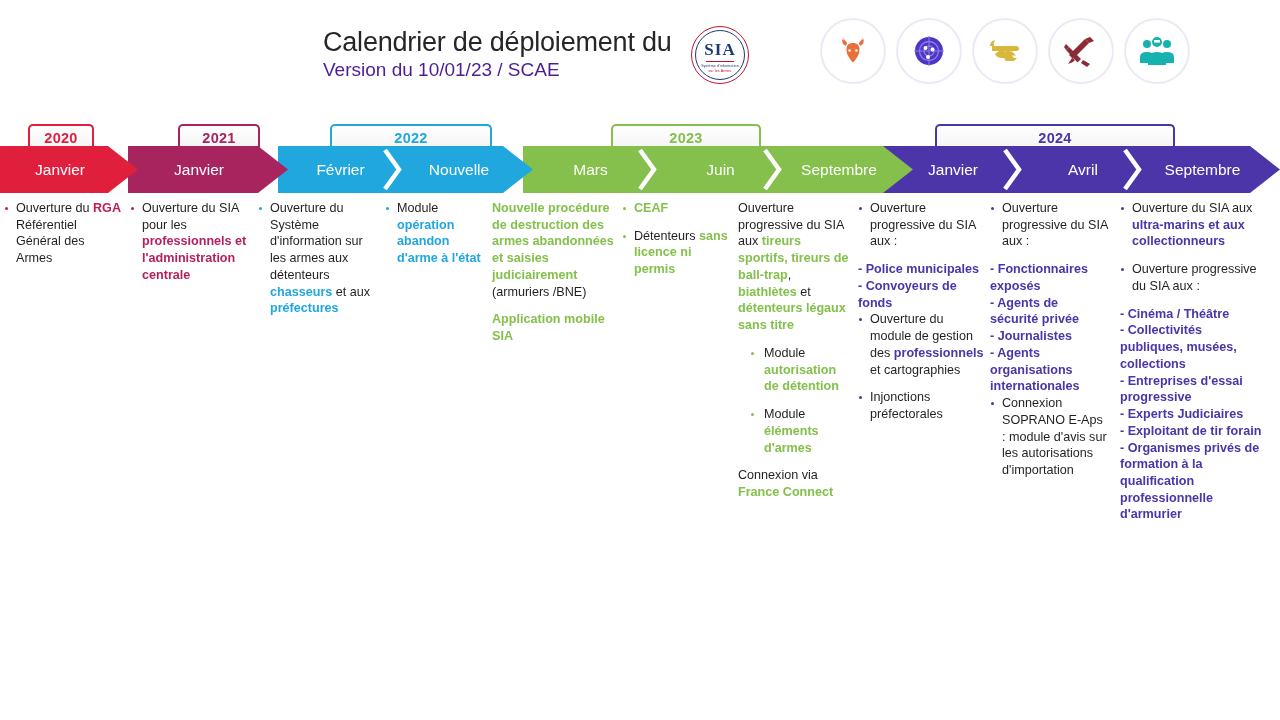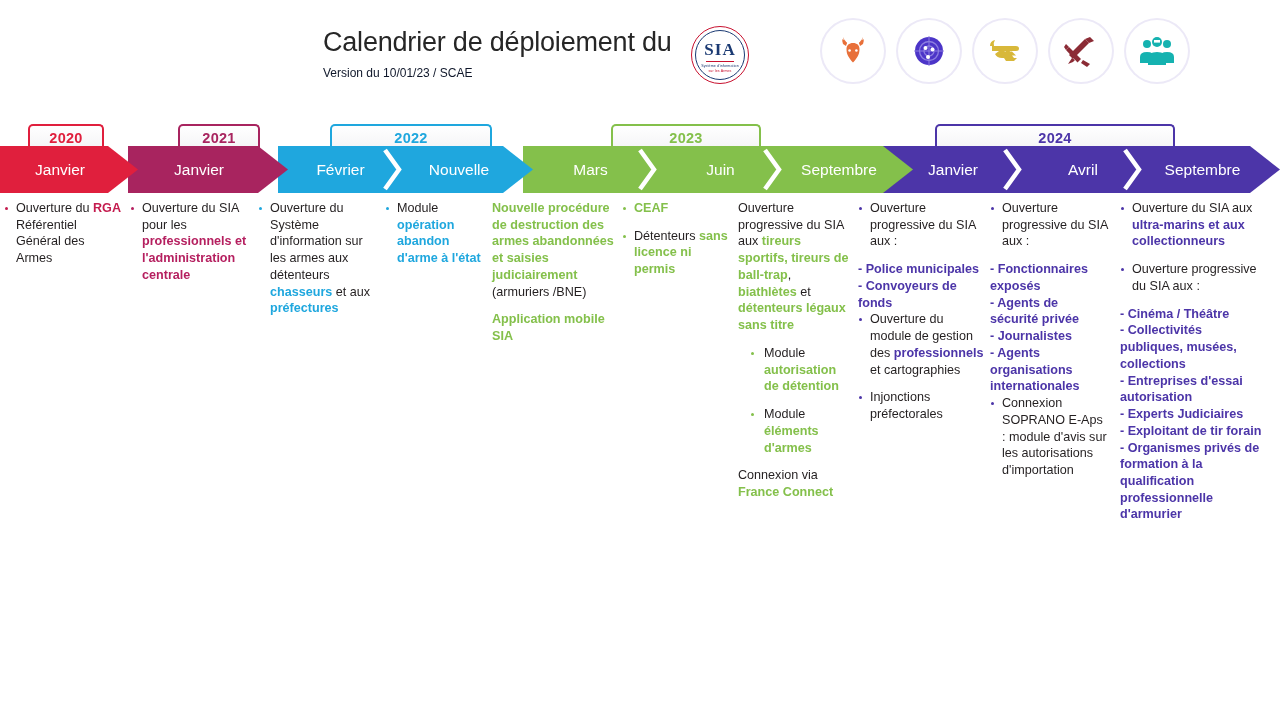--- a/index.html
+++ b/index.html
@@ -33,23 +33,23 @@
   }
   #page-title {
     font-size: 27px;
     font-weight: 400;
     color: #262626;
     letter-spacing: -0.2px;
     line-height: 1.1;
     white-space: nowrap;
   }
   #page-subtitle {
-    margin-top: 8px;
-    font-size: 12px;
-    color: #0f172a;
+    margin-top: 1px;
+    font-size: 19px;
+    color: #4c1d95;
     font-weight: 400;
   }
 
   
   #sia-logo {
     position: absolute;
     left: 673px;
     top: 26px;
     width: 58px;
     height: 58px;
@@ -313,21 +313,21 @@
           <path d="M9 30 v-7 q0 -6 9 -6 t9 6 v7 z"></path>
         </g>
         <rect x="15" y="5" width="6" height="2.6" fill="#ffffff"></rect>
       </svg>
     </div>
 
   </div>
 </div>
 
 <div id="year-boxes">
-    <div class="year-box" style="left: 28px; width: 76px; border-color: rgb(224, 31, 61);">
+    <div class="year-box" style="left: 28px; width: 66px; border-color: rgb(224, 31, 61);">
       <span style="color: rgb(224, 31, 61);">2020</span>
     </div>
     <div class="year-box" style="left: 178px; width: 82px; border-color: rgb(168, 36, 95);">
       <span style="color: rgb(168, 36, 95); text-align: center;">2021</span>
     </div>
     <div class="year-box" style="left: 330px; width: 162px; border-color: rgb(31, 167, 222);">
       <span style="color: rgb(31, 167, 222);">2022</span>
     </div>
     <div class="year-box" style="left: 611px; width: 150px; border-color: rgb(132, 192, 75);">
       <span style="color: rgb(132, 192, 75);">2023</span>
@@ -425,18 +425,18 @@
       <div class="li blk dash" style="margin-bottom: 0px; padding-left: 0px;"><b style="color:#4c35a8">- Agents de sécurité privée</b></div>
       <div class="li blk dash" style="margin-bottom: 0px; padding-left: 0px;"><b style="color:#4c35a8">- Journalistes</b></div>
       <div class="li blk dash" style="margin-bottom: 0px; padding-left: 0px;"><b style="color:#4c35a8">- Agents organisations internationales</b></div>
       <div class="li blk bulleted" style="color: rgb(76, 53, 168);"><span style="color:#231f20">Connexion SOPRANO E-Aps : module d'avis sur les autorisations d'importation</span></div>
     </div>
     <div class="col" style="left: 1120px; width: 148px;">
       <div class="li blk bulleted" style="color: rgb(76, 53, 168);"><span style="color:#231f20">Ouverture du SIA aux <b style="color:#4c35a8">ultra-marins et aux collectionneurs</b></span></div>
       <div class="li blk bulleted" style="color: rgb(76, 53, 168);"><span style="color:#231f20">Ouverture progressive du SIA aux :</span></div>
       <div class="li blk dash" style="margin-bottom: 0px; padding-left: 0px;"><b style="color:#4c35a8">- Cinéma / Théâtre</b></div>
       <div class="li blk dash" style="margin-bottom: 0px; padding-left: 0px;"><b style="color:#4c35a8">- Collectivités publiques, musées, collections</b></div>
-      <div class="li blk dash" style="margin-bottom: 0px; padding-left: 0px;"><b style="color:#4c35a8">- Entreprises d'essai autorisation</b></div>
+      <div class="li blk dash" style="margin-bottom: 0px; padding-left: 0px;"><b style="color:#4c35a8">- Entreprises d'essai progressive</b></div>
       <div class="li blk dash" style="margin-bottom: 0px; padding-left: 0px;"><b style="color:#4c35a8">- Experts Judiciaires</b></div>
       <div class="li blk dash" style="margin-bottom: 0px; padding-left: 0px;"><b style="color:#4c35a8">- Exploitant de tir forain</b></div>
       <div class="li blk dash" style="margin-bottom: 0px; padding-left: 0px;"><b style="color:#4c35a8">- Organismes privés de formation à la qualification professionnelle d'armurier</b></div>
     </div>
   </div>
 
 </body></html>

